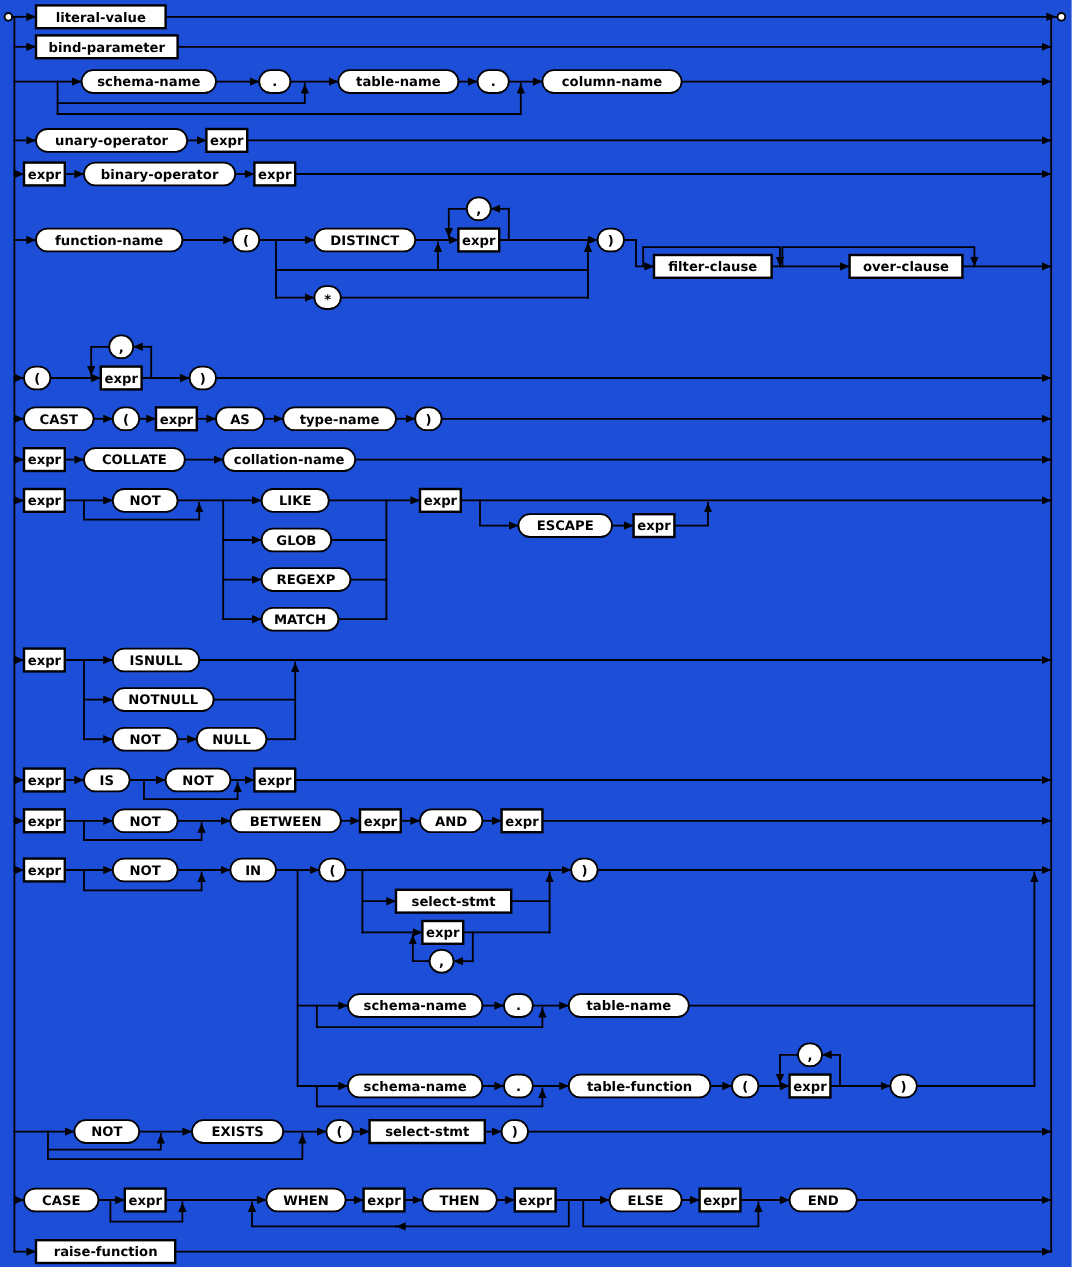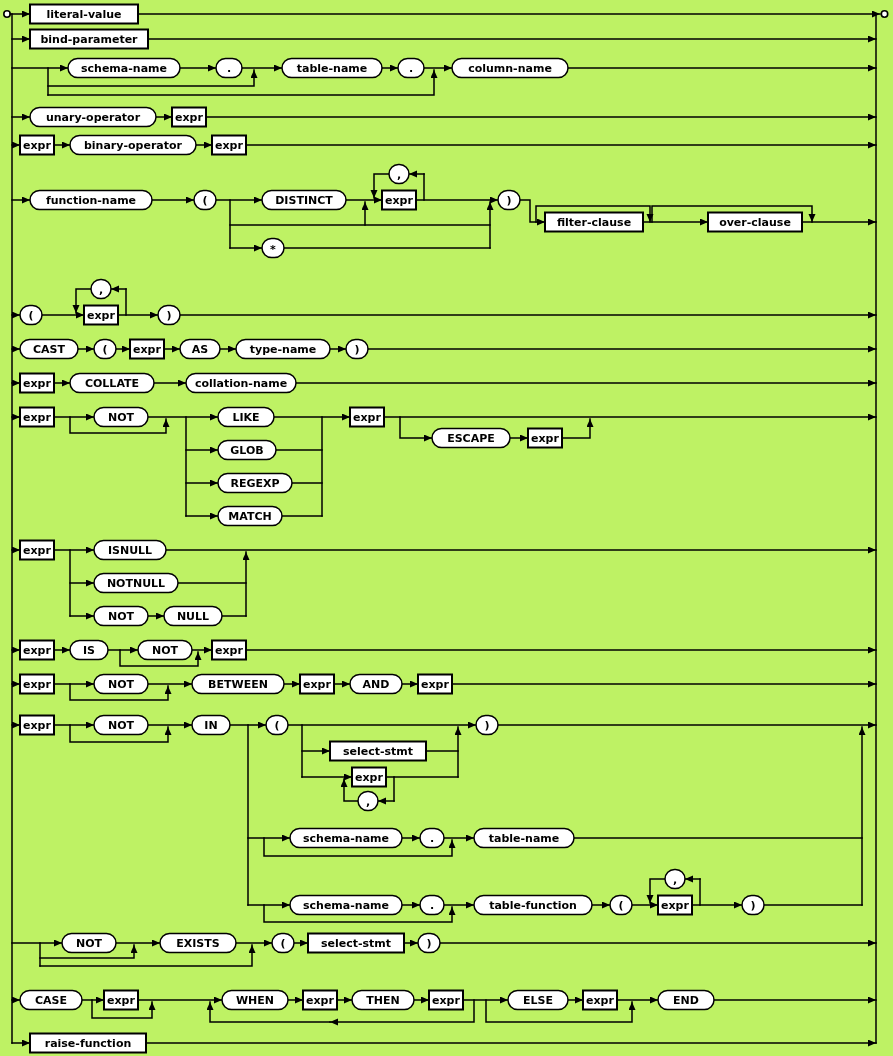--- a/index.html
+++ b/index.html
@@ -1,16 +1,16 @@
 <!DOCTYPE html>
 <html><head>
 <meta charset="utf-8">
 <style>
   html,body{margin:0;padding:0;background:#fff}
-  .stage{width:893px;height:1056px;background:#bef264}
+  .stage{width:893px;height:1056px;background:#1d4ed8}
   svg{display:block}
   .w,.wa{fill:none;stroke:#000;stroke-width:1.5;stroke-linecap:square}
   .wa{marker-end:url(#arr)}
   .term{fill:#fff;stroke:#000;stroke-width:1.6}
   .nd rect{fill:#fff;stroke:#000}
   .rd rect{stroke-width:1.5}
   .rc rect{stroke-width:2}
   .nd text{font:bold 11px "DejaVu Sans", sans-serif;fill:#000;text-anchor:middle}
 </style>
 </head>

